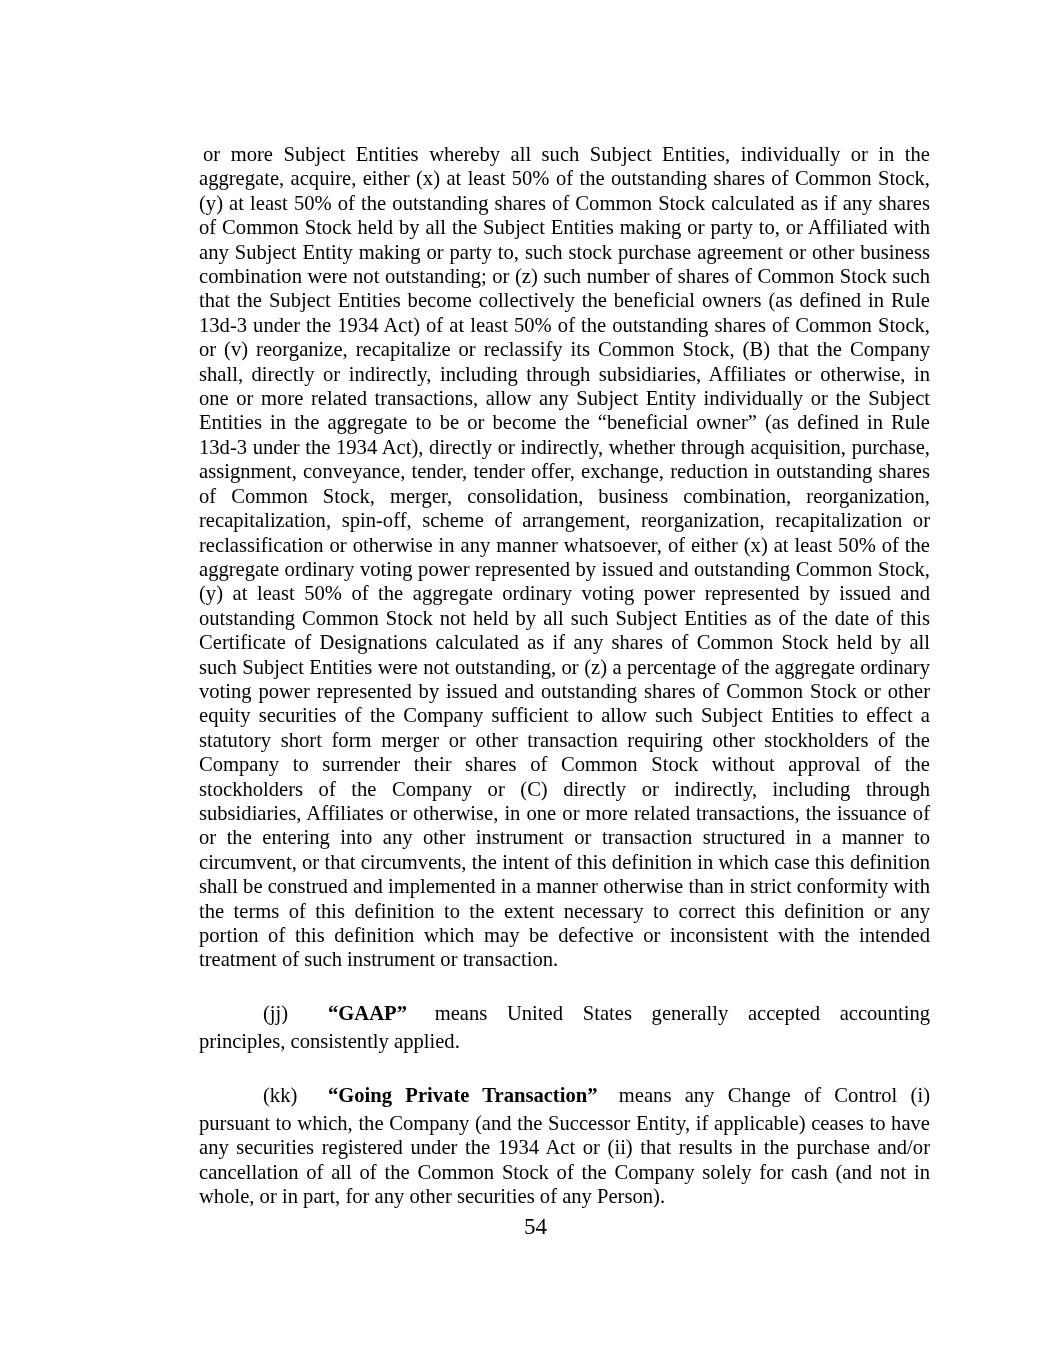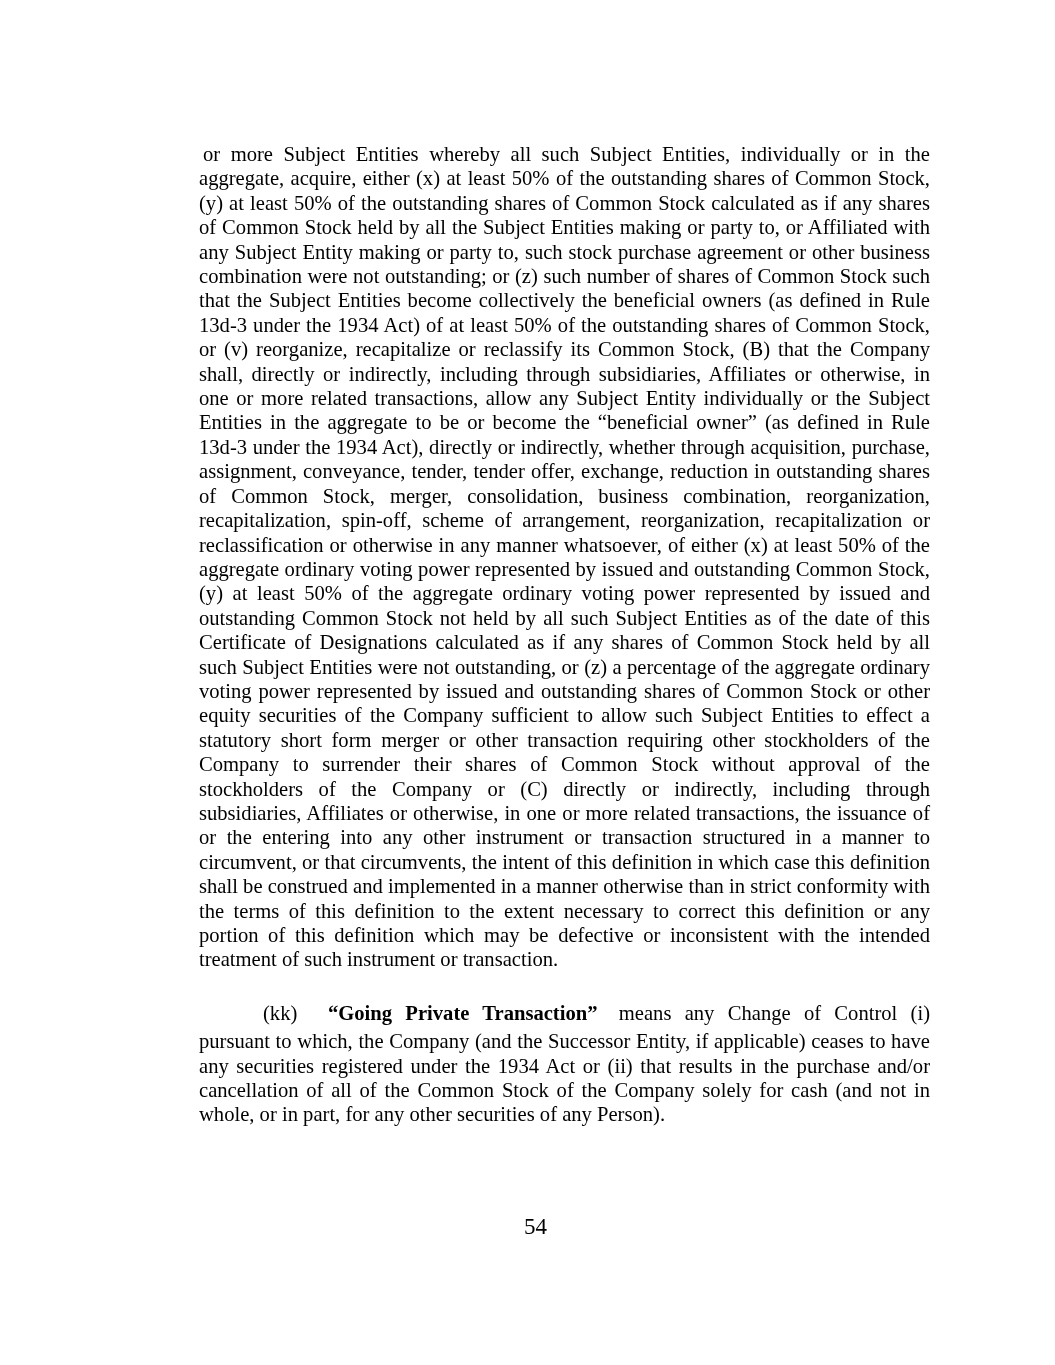--- a/index.html
+++ b/index.html
@@ -37,16 +37,17 @@
     font-size: 23px;
     line-height: 24.4px;
   }
 </style>
 </head>
 <body>
 
 <div class="page">
   <div class="text-block">
       <p class="para"><span>or more Subject Entities whereby all such Subject Entities, individually or in the aggregate, acquire, either (x) at least 50% of the outstanding shares of Common Stock, (y) at least 50% of the outstanding shares of Common Stock calculated as if any shares of Common Stock held by all the Subject Entities making or party to, or Affiliated with any Subject Entity making or party to, such stock purchase agreement or other business combination were not outstanding; or (z) such number of shares of Common Stock such that the Subject Entities become collectively the beneficial owners (as defined in Rule 13d-3 under the 1934 Act) of at least 50% of the outstanding shares of Common Stock, or (v) reorganize, recapitalize or reclassify its Common Stock, (B) that the Company shall, directly or indirectly, including through subsidiaries, Affiliates or otherwise, in one or more related transactions, allow any Subject Entity individually or the Subject Entities in the aggregate to be or become the “beneficial owner” (as defined in Rule 13d-3 under the 1934 Act), directly or indirectly, whether through acquisition, purchase, assignment, conveyance, tender, tender offer, exchange, reduction in outstanding shares of Common Stock, merger, consolidation, business combination, reorganization, recapitalization, spin-off, scheme of arrangement, reorganization, recapitalization or reclassification or otherwise in any manner whatsoever, of either (x) at least 50% of the aggregate ordinary voting power represented by issued and outstanding Common Stock, (y) at least 50% of the aggregate ordinary voting power represented by issued and outstanding Common Stock not held by all such Subject Entities as of the date of this Certificate of Designations calculated as if any shares of Common Stock held by all such Subject Entities were not outstanding, or (z) a percentage of the aggregate ordinary voting power represented by issued and outstanding shares of Common Stock or other equity securities of the Company sufficient to allow such Subject Entities to effect a statutory short form merger or other transaction requiring other stockholders of the Company to surrender their shares of Common Stock without approval of the stockholders of the Company or (C) directly or indirectly, including through subsidiaries, Affiliates or otherwise, in one or more related transactions, the issuance of or the entering into any other instrument or transaction structured in a manner to circumvent, or that circumvents, the intent of this definition in which case this definition shall be construed and implemented in a manner otherwise than in strict conformity with the terms of this definition to the extent necessary to correct this definition or any portion of this definition which may be defective or inconsistent with the intended treatment of such instrument or transaction.</span></p>
+      <p class="para indented"><span class="tab-label">(jj)</span><span class="bold">“GAAP”</span><span> means United States generally accepted accounting principles, consistently applied.</span></p>
       <p class="para indented"><span class="tab-label">(kk)</span><span class="bold">“Going Private Transaction”</span><span> means any Change of Control (i) pursuant to which, the Company (and the Successor Entity, if applicable) ceases to have any securities registered under the 1934 Act or (ii) that results in the purchase and/or cancellation of all of the Common Stock of the Company solely for cash (and not in whole, or in part, for any other securities of any Person).</span></p>
     </div>
   <div class="page-number">54</div>
 </div>
 
 </body></html>

